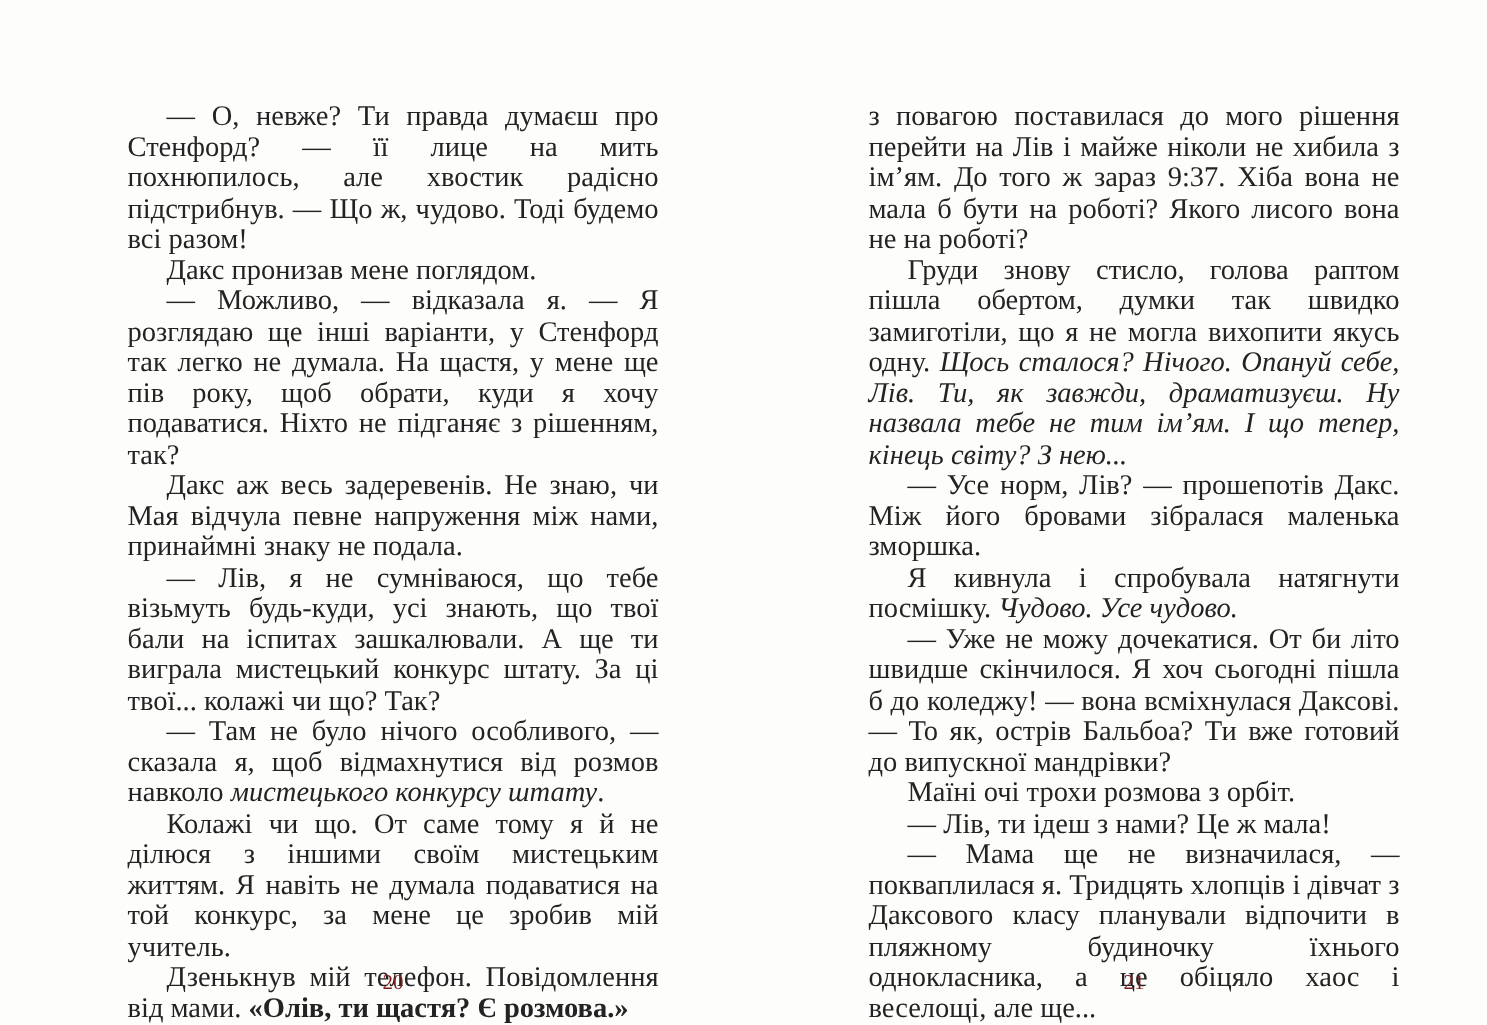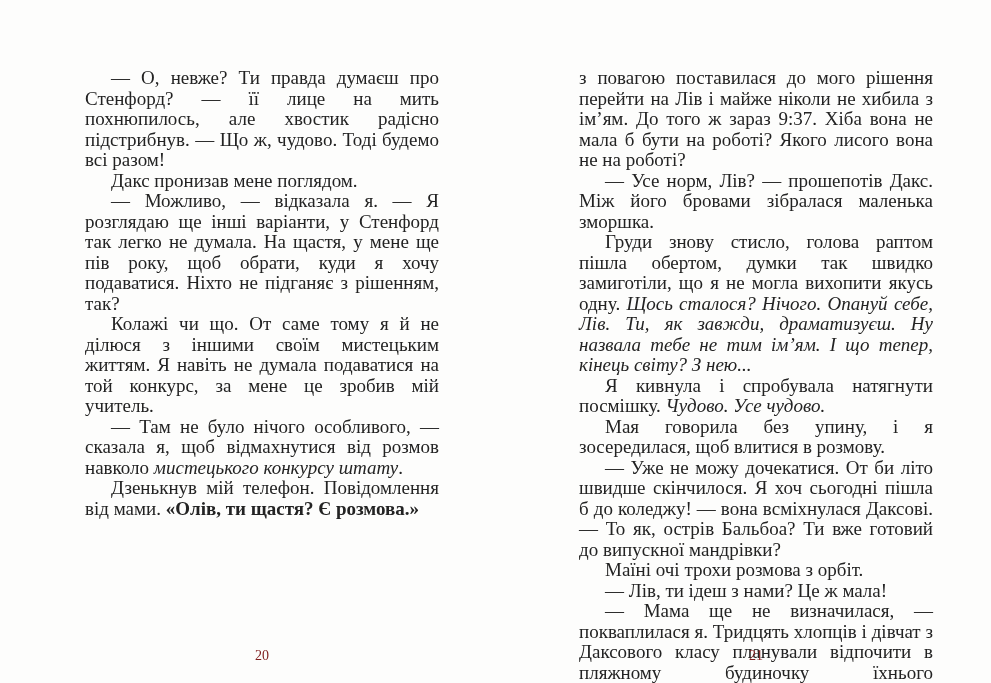--- a/index.html
+++ b/index.html
@@ -46,34 +46,35 @@
 </head>
 <body>
 
 <div class="book-spread">
 
   <div class="page page--left">
     <div class="page-text">
         <p>— О, невже? Ти правда думаєш про Стенфорд? — її лице на мить похнюпилось, але хвостик радісно підстрибнув. — Що ж, чудово. Тоді будемо всі разом!</p>
         <p>Дакс пронизав мене поглядом.</p>
         <p>— Можливо, — відказала я. — Я розглядаю ще інші варіанти, у Стенфорд так легко не думала. На щастя, у мене ще пів року, щоб обрати, куди я хочу подаватися. Ніхто не підганяє з рішенням, так?</p>
+        <p>Дакс аж весь задеревенів. Не знаю, чи Мая відчула певне напруження між нами, принаймні знаку не подала.</p>
+        <p>— Лів, я не сумніваюся, що тебе візьмуть будь-куди, усі знають, що твої бали на іспитах зашкалювали. А ще ти виграла мистецький конкурс штату. За ці твої... колажі чи що? Так?</p>
+        <p>— Там не було нічого особливого, — сказала я, щоб відмахнутися від розмов навколо <em>мистецького конкурсу штату</em>.</p>
         <p>Колажі чи що. От саме тому я й не ділюся з іншими своїм мистецьким життям. Я навіть не думала подаватися на той конкурс, за мене це зробив мій учитель.</p>
-        <p>— Там не було нічого особливого, — сказала я, щоб відмахнутися від розмов навколо <em>мистецького конкурсу штату</em>.</p>
         <p>Дзенькнув мій телефон. Повідомлення від мами. <strong>«Олів, ти щастя? Є розмова.»</strong></p>
       </div>
     <div class="page-number">20</div>
   </div>
 
   <div class="page page--right">
     <div class="page-text">
         <p class="noindent">з повагою поставилася до мого рішення перейти на Лів і майже ніколи не хибила з ім’ям. До того ж зараз 9:37. Хіба вона не мала б бути на роботі? Якого лисого вона не на роботі?</p>
+        <p>Груди знову стисло, голова раптом пішла обертом, думки так швидко замиготіли, що я не могла вихопити якусь одну. <em>Щось сталося? Нічого. Опануй себе, Лів. Ти, як завжди, драматизуєш. Ну назвала тебе не тим ім’ям. І що тепер, кінець світу? З нею...</em></p>
         <p>— Усе норм, Лів? — прошепотів Дакс. Між його бровами зібралася маленька зморшка.</p>
-        <p>Груди знову стисло, голова раптом пішла обертом, думки так швидко замиготіли, що я не могла вихопити якусь одну. <em>Щось сталося? Нічого. Опануй себе, Лів. Ти, як завжди, драматизуєш. Ну назвала тебе не тим ім’ям. І що тепер, кінець світу? З нею...</em></p>
         <p>Я кивнула і спробувала натягнути посмішку. <em>Чудово. Усе чудово.</em></p>
-        <p>Мая говорила без упину, і я зосередилася, щоб влитися в розмову.</p>
         <p>— Уже не можу дочекатися. От би літо швидше скінчилося. Я хоч сьогодні пішла б до коледжу! — вона всміхнулася Даксові. — То як, острів Бальбоа? Ти вже готовий до випускної мандрівки?</p>
         <p>Маїні очі трохи розмова з орбіт.</p>
         <p>— Лів, ти ідеш з нами? Це ж мала!</p>
         <p>— Мама ще не визначилася, — покваплилася я. Тридцять хлопців і дівчат з Даксового класу планували відпочити в пляжному будиночку їхнього однокласника, а це обіцяло хаос і веселощі, але ще...</p>
       </div>
     <div class="page-number">21</div>
   </div>
 
 </div>
 

